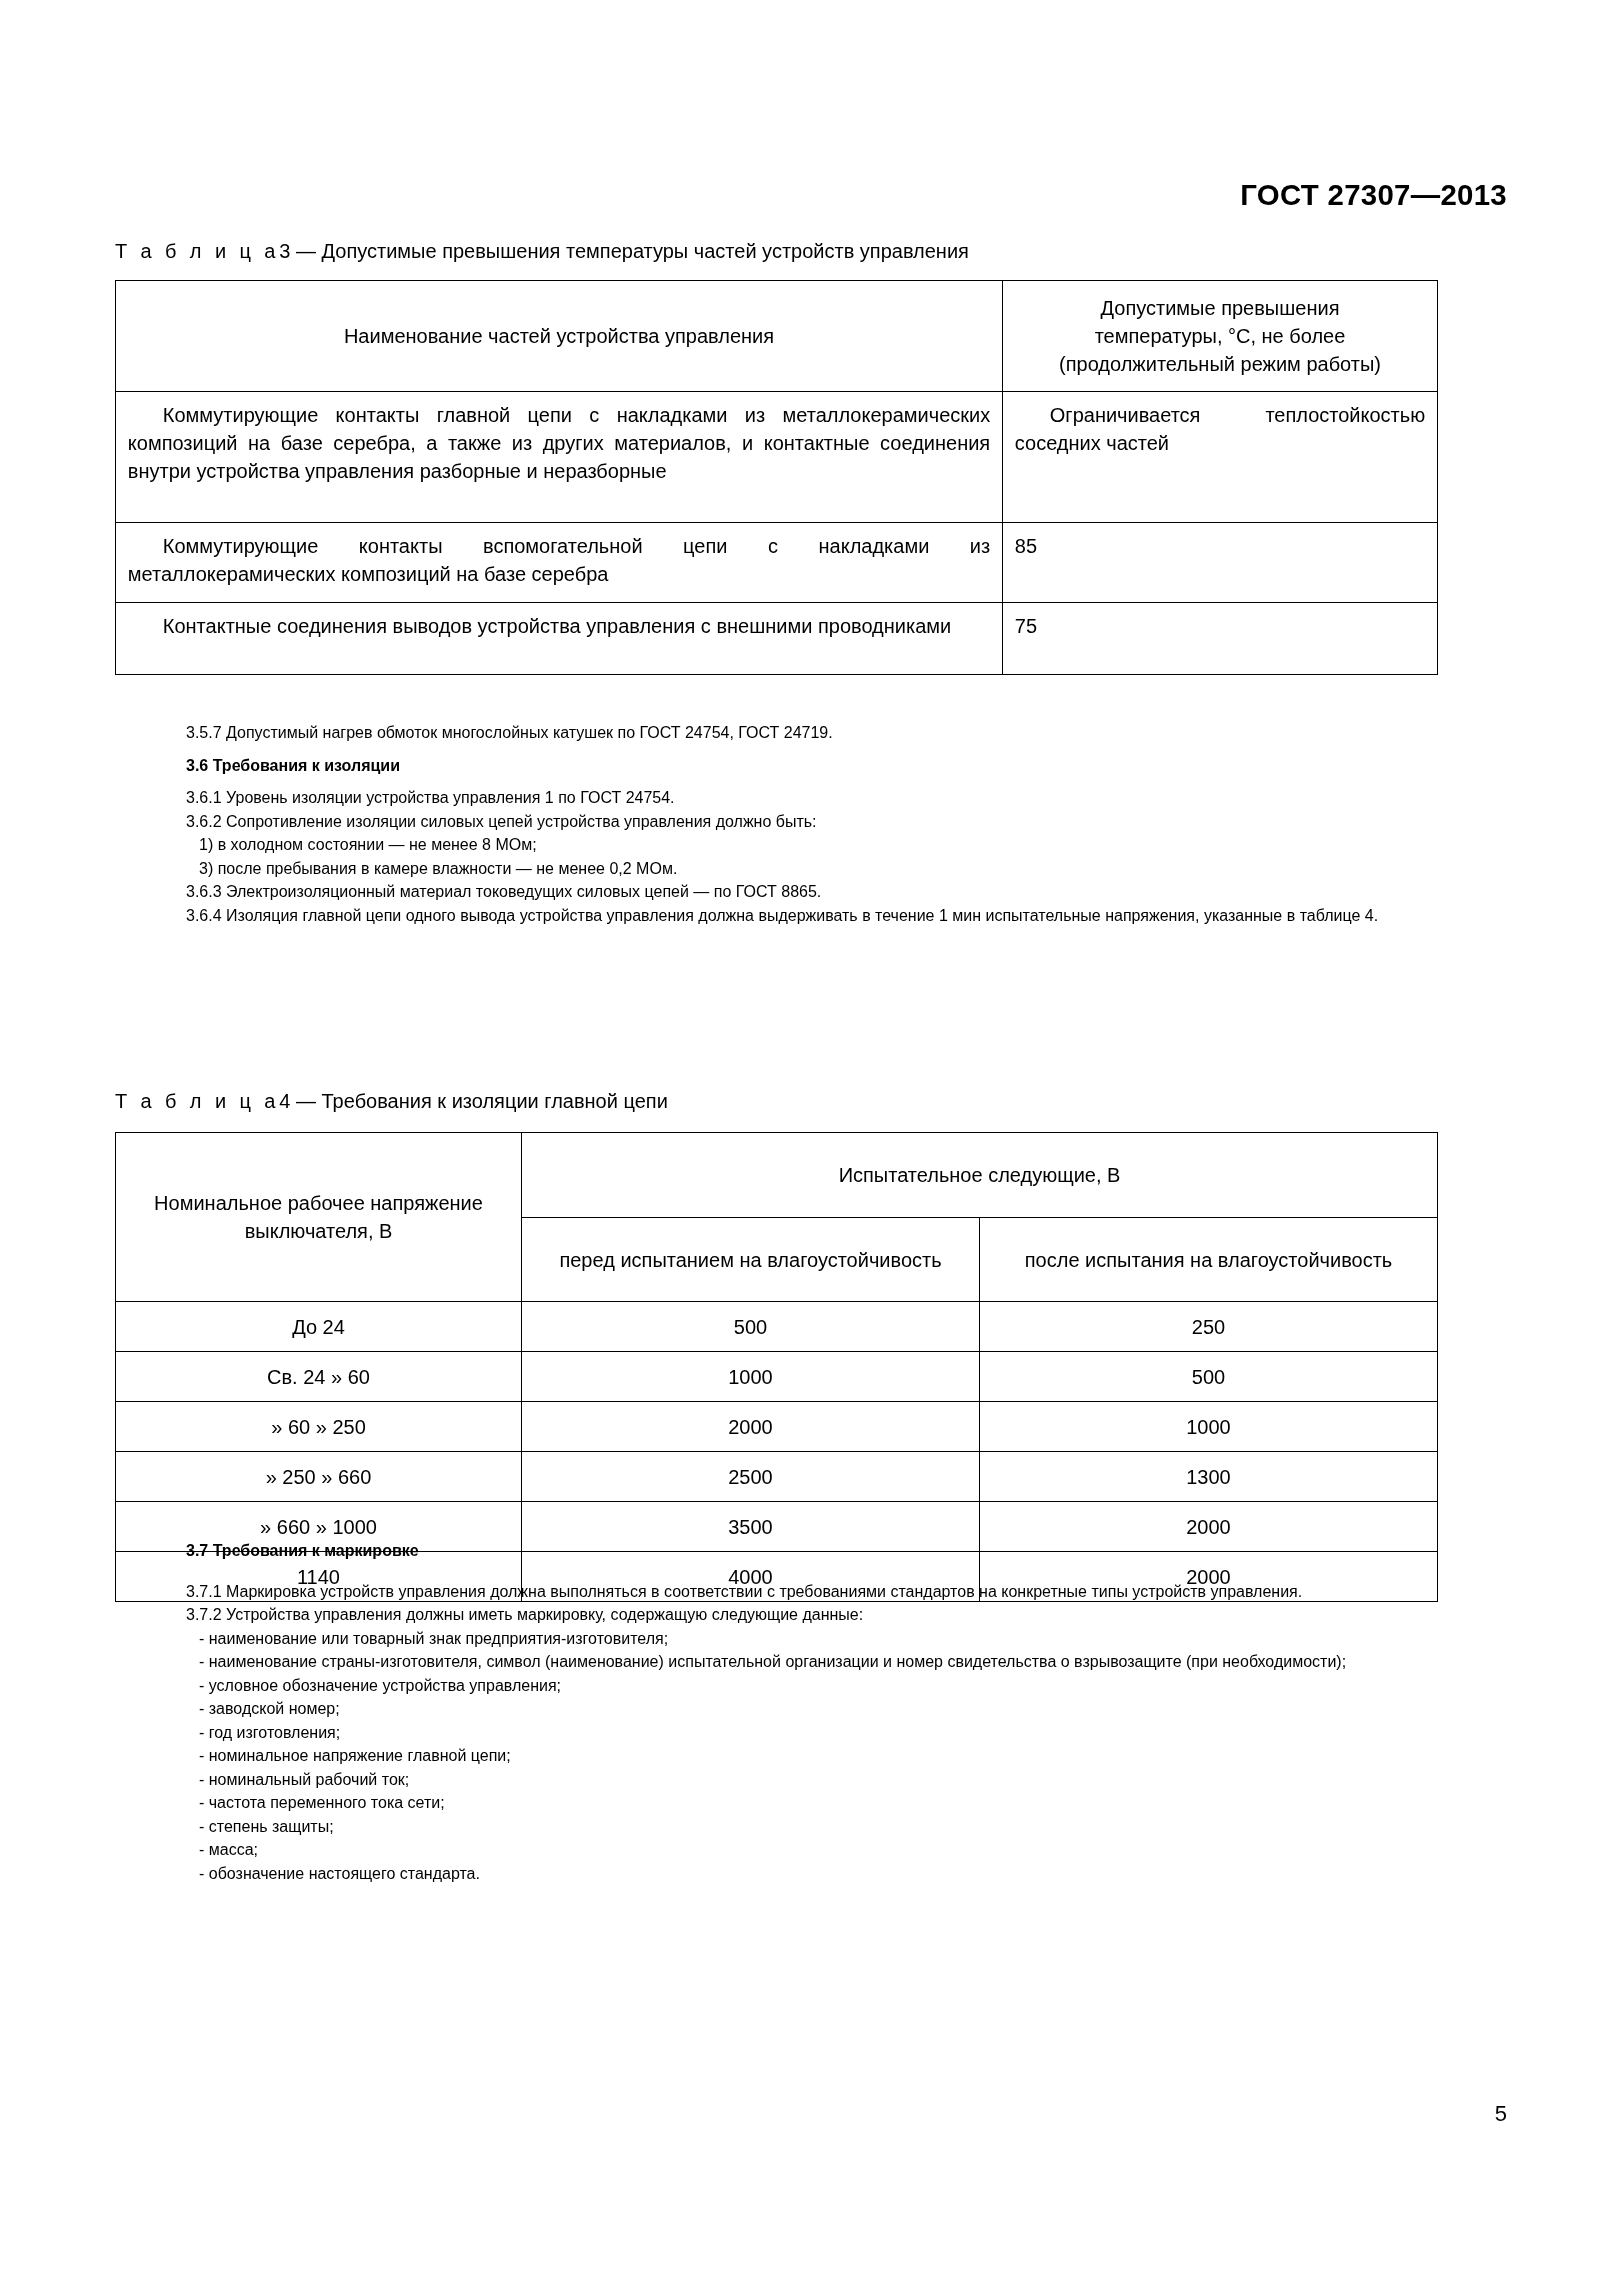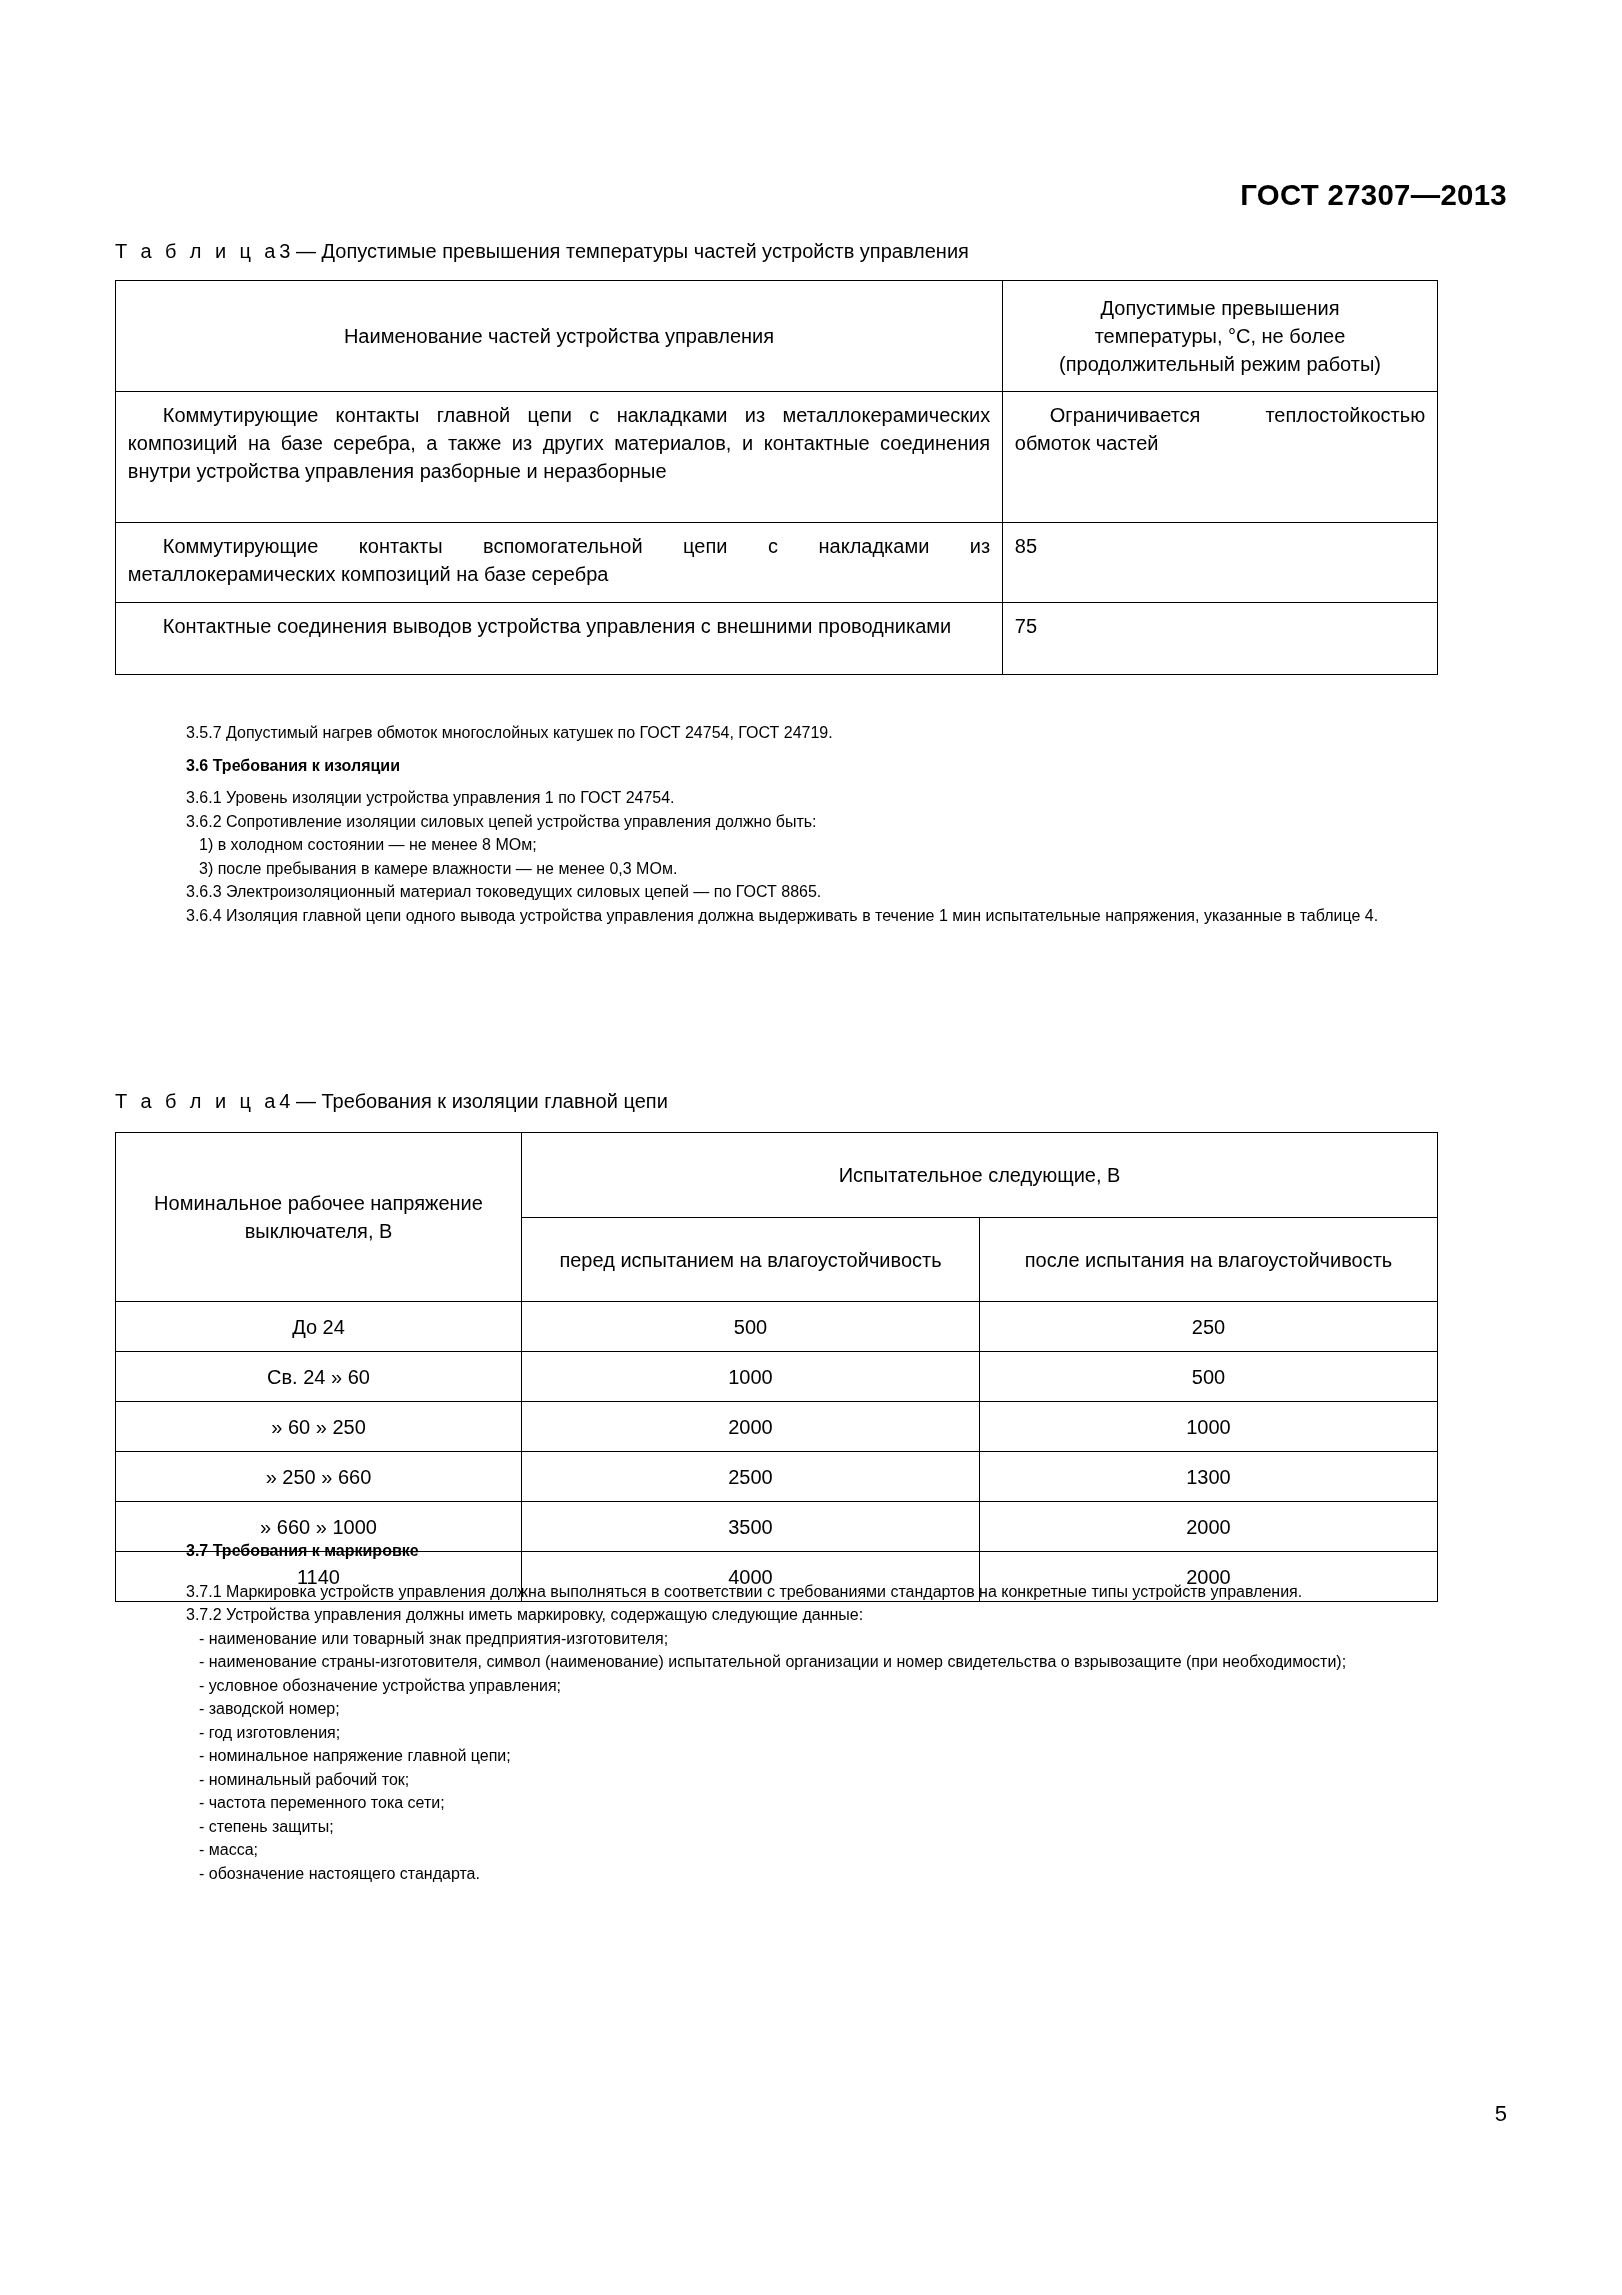--- a/index.html
+++ b/index.html
@@ -199,42 +199,42 @@
           <th class="cell-center">
             <span>Допустимые превышения</span><br>
             <span>температуры, °С, не более</span><br>
             <span>(продолжительный режим работы)</span>
           </th>
         </tr>
       </thead>
       <tbody>
         <tr class="r1 thick-top">
           <td class="cell-justify">Коммутирующие контакты главной цепи с накладками из металлокерамических композиций на базе серебра, а также из других материалов, и контактные соединения внутри устройства управления разборные и неразборные</td>
-          <td class="cell-justify cell-top-pad">Ограничивается теплостойкостью обмоток частей</td>
+          <td class="cell-justify cell-top-pad">Ограничивается теплостойкостью соседних частей</td>
         </tr>
         <tr class="r2">
           <td class="cell-justify">Коммутирующие контакты вспомогательной цепи с накладками из металлокерамических композиций на базе серебра</td>
           <td class="cell-center">85</td>
         </tr>
         <tr class="r3">
           <td class="cell-justify">Контактные соединения выводов устройства управления с внешними проводниками</td>
           <td class="cell-center">75</td>
         </tr>
       </tbody>
     </table>
 
     <div class="body-block" style="top:701px;">
       <p class="para">3.5.7  Допустимый нагрев обмоток многослойных катушек по ГОСТ 24754, ГОСТ 24719.</p>
       <div class="spacer-sm"></div>
       <p class="heading">3.6  Требования к изоляции</p>
       <div class="spacer-sm"></div>
       <p class="para">3.6.1  Уровень изоляции устройства управления 1 по ГОСТ 24754.</p>
       <p class="para">3.6.2  Сопротивление изоляции силовых цепей устройства управления должно быть:</p>
       <p class="numitem">1)  в холодном состоянии — не менее 8 МОм;</p>
-      <p class="numitem">3)  после пребывания в камере влажности — не менее 0,3 МОм.</p>
+      <p class="numitem">3)  после пребывания в камере влажности — не менее 0,2 МОм.</p>
       <p class="para">3.6.3  Электроизоляционный материал токоведущих силовых цепей — по ГОСТ 8865.</p>
       <p class="para">3.6.4  Изоляция главной цепи одного вывода устройства управления должна выдерживать в течение 1 мин испытательные напряжения, указанные в таблице 4.</p>
     </div>
 
     <div class="table-caption" id="cap4">
       <span class="caption-label">Т а б л и ц а</span><span class="caption-num">4</span>&nbsp;<span>—</span>&nbsp;<span>Требования к изоляции главной цепи</span>
     </div>
 
     <table class="gost" id="table4">
       <colgroup>

